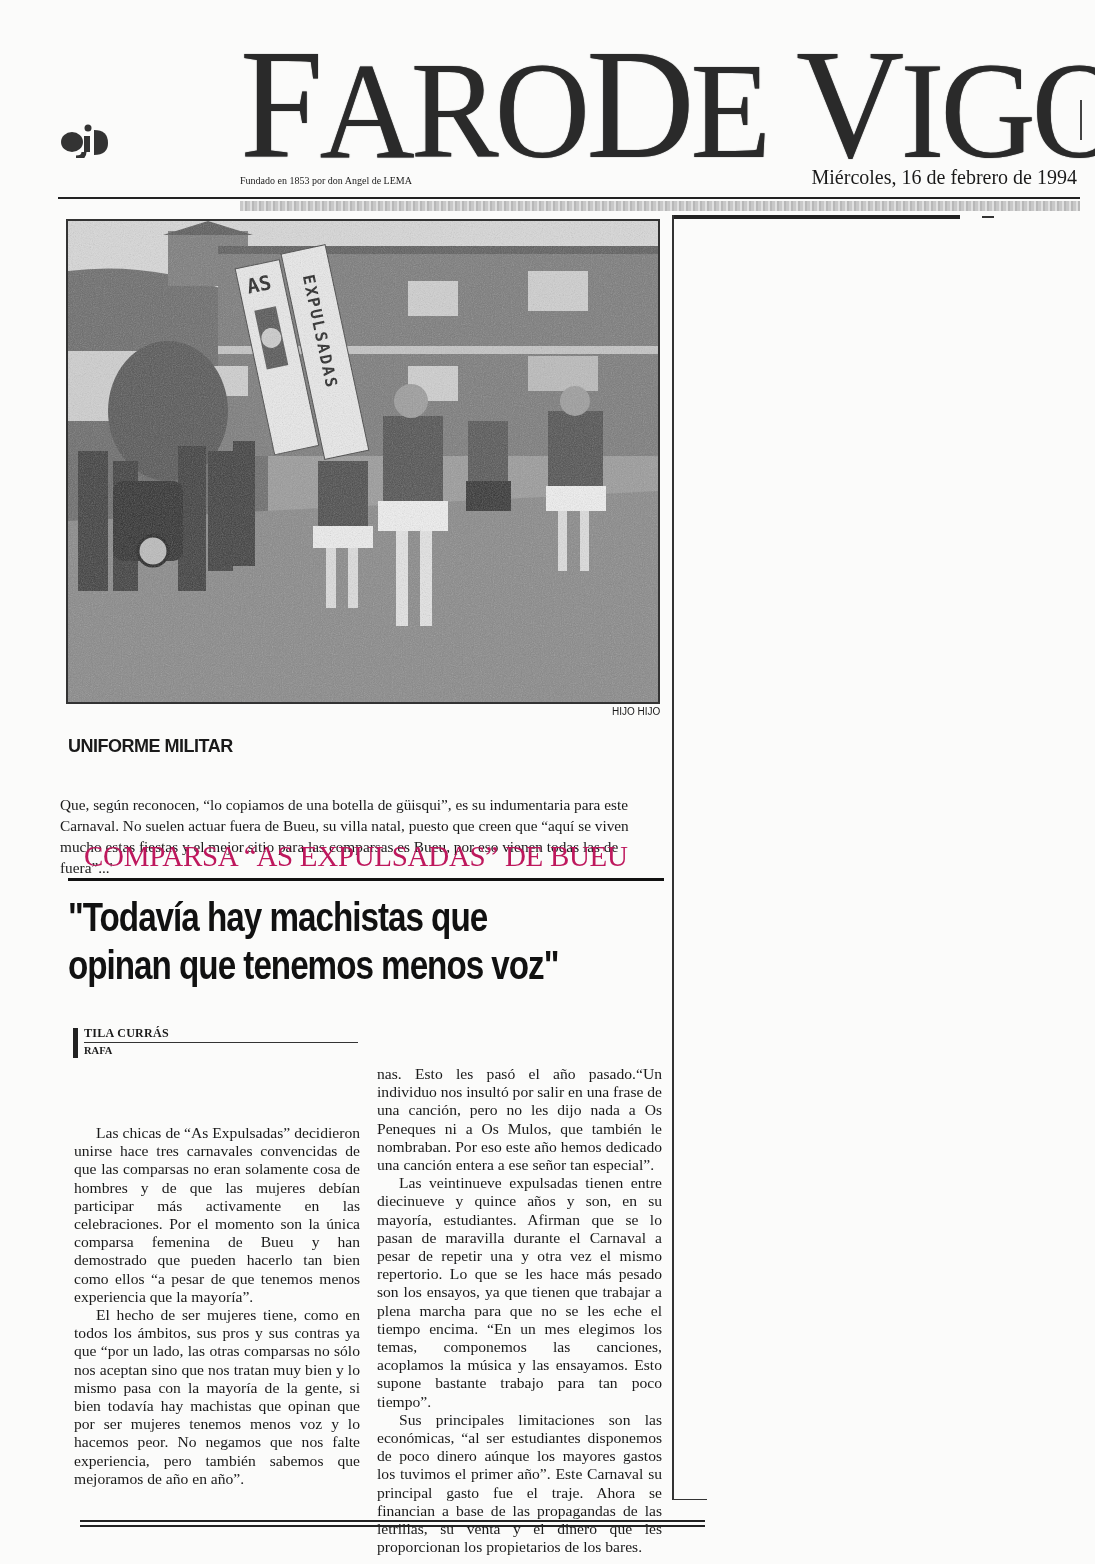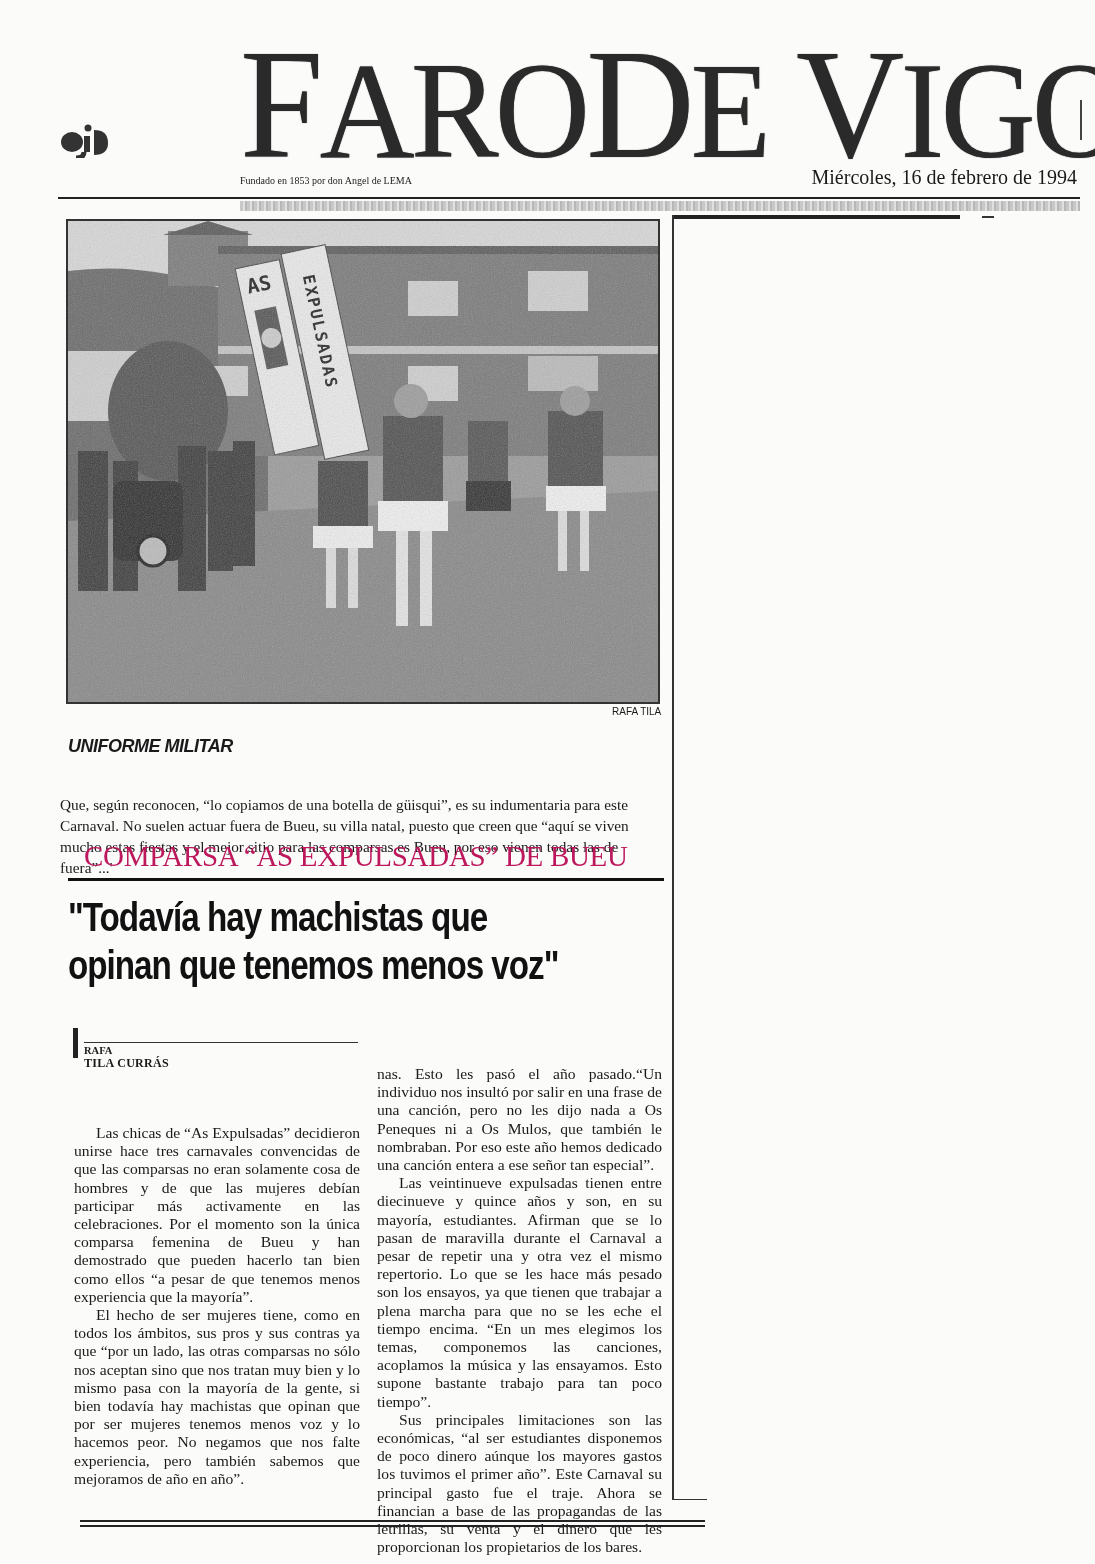--- a/index.html
+++ b/index.html
@@ -36,33 +36,33 @@
 
   
   .right-frame-top { left: 672px; top: 215px; width: 288px; height: 4px; background: #222; }
   .right-frame-left { left: 672px; top: 215px; width: 2px; height: 1285px; background: #333; }
   .right-frame-bottom { left: 672px; top: 1499px; width: 35px; height: 1px; background: #333; }
   .right-dash { left: 982px; top: 216px; width: 12px; height: 2px; background: #333; }
   .right-tick { left: 1080px; top: 100px; width: 2px; height: 40px; background: #444; }
 
   
   .caption-title { left: 68px; top: 736px; font-family: "Liberation Sans", sans-serif;
-    font-style: italic; font-weight: bold; font-size: 18px; letter-spacing: -0.5px; }
+    font-weight: bold; font-size: 18px; letter-spacing: -0.5px; }
   .caption-body { left: 60px; top: 758px; width: 600px; font-size: 15.3px; line-height: 21px; margin-top: 36px; }
 
   
   .section-label { left: 52px; top: 840px; font-size: 29px; letter-spacing: -0.3px; color: #be185d; margin-left: 32px; }
   .section-rule { left: 68px; top: 878px; width: 596px; height: 3px; background: #111; }
   .headline { left: 68px; top: 893px; width: 600px; font-family: "Liberation Sans", sans-serif;
     font-weight: bold; font-size: 40px; line-height: 48px; letter-spacing: -1.2px;
     transform: scaleX(0.83); transform-origin: left top; width: 720px; color: #111; }
 
   
   .byline-bar { left: 73px; top: 1028px; width: 5px; height: 30px; background: #222; }
-  .byline-name { left: 84px; top: 1056px; font-size: 12px; font-weight: bold; letter-spacing: 0.3px; }
+  .byline-name { left: 84px; top: 1026px; font-size: 12px; font-weight: bold; letter-spacing: 0.3px; }
   .byline-rule { left: 84px; top: 1042px; width: 274px; height: 1px; background: #333; }
   .byline-place { left: 84px; top: 1045px; font-size: 10.5px; font-weight: bold; }
 
   
   .col { font-size: 15.6px; line-height: 18.2px; text-align: justify; margin-top: 48px; }
   .col p { margin: 0; text-indent: 22px; }
   .col p.noindent { text-indent: 0; }
   .col-left { left: 74px; top: 1076px; width: 286px; }
   .col-right { left: 377px; top: 1017px; width: 285px; }
 
@@ -159,21 +159,21 @@
       <rect x="398" y="260" width="45" height="30" fill="#333"></rect>
       <rect x="480" y="190" width="55" height="80" fill="#505050"></rect>
       <circle cx="507" cy="180" r="15" fill="#9c9c9c"></circle>
       <rect x="478" y="265" width="60" height="25" fill="#f0f0f0"></rect>
       <rect x="490" y="290" width="9" height="60" fill="#ddd"></rect>
         <rect x="512" y="290" width="9" height="60" fill="#ddd"></rect>
     </g>
     <rect width="590" height="481" filter="url(#grain)"></rect>
   </svg>
 </div>
-<div class="abs photo-credit">RAFA TILA</div>
+<div class="abs photo-credit">HIJO HIJO</div>
 
 <div class="abs right-frame-top"></div>
 <div class="abs right-frame-left"></div>
 <div class="abs right-frame-bottom"></div>
 <div class="abs right-dash"></div>
 
 <div class="abs caption-title">UNIFORME MILITAR</div>
 <div class="abs caption-body">Que, según reconocen, “lo copiamos de una botella de güisqui”, es su indumentaria para este Carnaval. No suelen actuar fuera de Bueu, su villa natal, puesto que creen que “aquí se viven mucho estas fiestas y el mejor sitio para las comparsas es Bueu, por eso vienen todas las de fuera”...'</div>
 
 <div class="abs section-label">COMPARSA “AS EXPULSADAS” DE BUEU</div>

